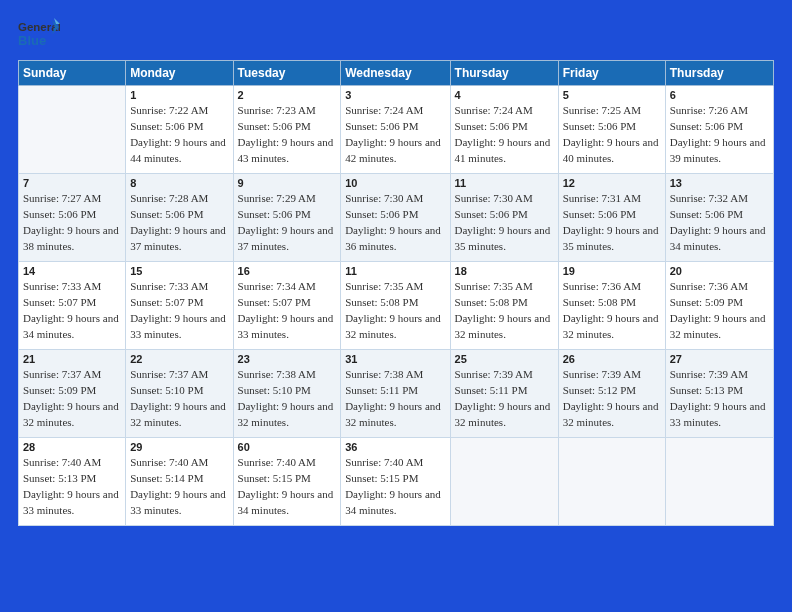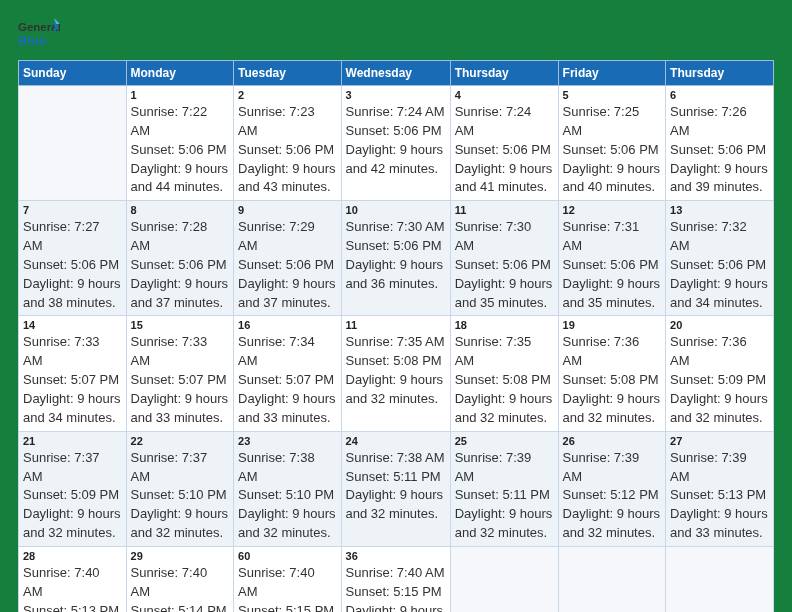--- a/index.html
+++ b/index.html
@@ -7,21 +7,21 @@
       font-family: Arial, sans-serif;
       background: #fff;
       width: 792px;
       height: 612px;
       overflow: hidden;
     }
     .page {
       width: 792px;
       height: 612px;
       padding: 18px 18px 10px 18px;
-      background: #15803d;
+      background: #1d4ed8;
     }
     .header {
       display: flex;
       justify-content: space-between;
       align-items: flex-start;
       margin-bottom: 8px;
     }
     .logo {
       display: flex;
       align-items: center;
@@ -69,23 +69,24 @@
       background: #f5f7fa;
     }
     .day-number {
       font-size: 11px;
       font-weight: bold;
       color: #222;
       display: block;
       margin-bottom: 2px;
     }
     .day-info {
-      font-size: 13px;
+      font-size: 11px;
       color: #333;
       line-height: 1.45;
+      font-family: Liberation Serif, serif;
     }
     .row-shaded td {
       background: #eef3f8;
     }
   </style>
 </head>
 <body>
 
 <div class="page">
   <div class="header">
@@ -210,21 +211,21 @@
           </td>
           <td>
             <span class="day-number">22</span>
             <div class="day-info">Sunrise: 7:37 AM<br>Sunset: 5:10 PM<br>Daylight: 9 hours and 32 minutes.</div>
           </td>
           <td>
             <span class="day-number">23</span>
             <div class="day-info">Sunrise: 7:38 AM<br>Sunset: 5:10 PM<br>Daylight: 9 hours and 32 minutes.</div>
           </td>
           <td>
-            <span class="day-number">24</span>
+            <span class="day-number">31</span>
             <div class="day-info">Sunrise: 7:38 AM<br>Sunset: 5:11 PM<br>Daylight: 9 hours and 32 minutes.</div>
           </td>
           <td>
             <span class="day-number">25</span>
             <div class="day-info">Sunrise: 7:39 AM<br>Sunset: 5:11 PM<br>Daylight: 9 hours and 32 minutes.</div>
           </td>
           <td>
             <span class="day-number">26</span>
             <div class="day-info">Sunrise: 7:39 AM<br>Sunset: 5:12 PM<br>Daylight: 9 hours and 32 minutes.</div>
           </td>

